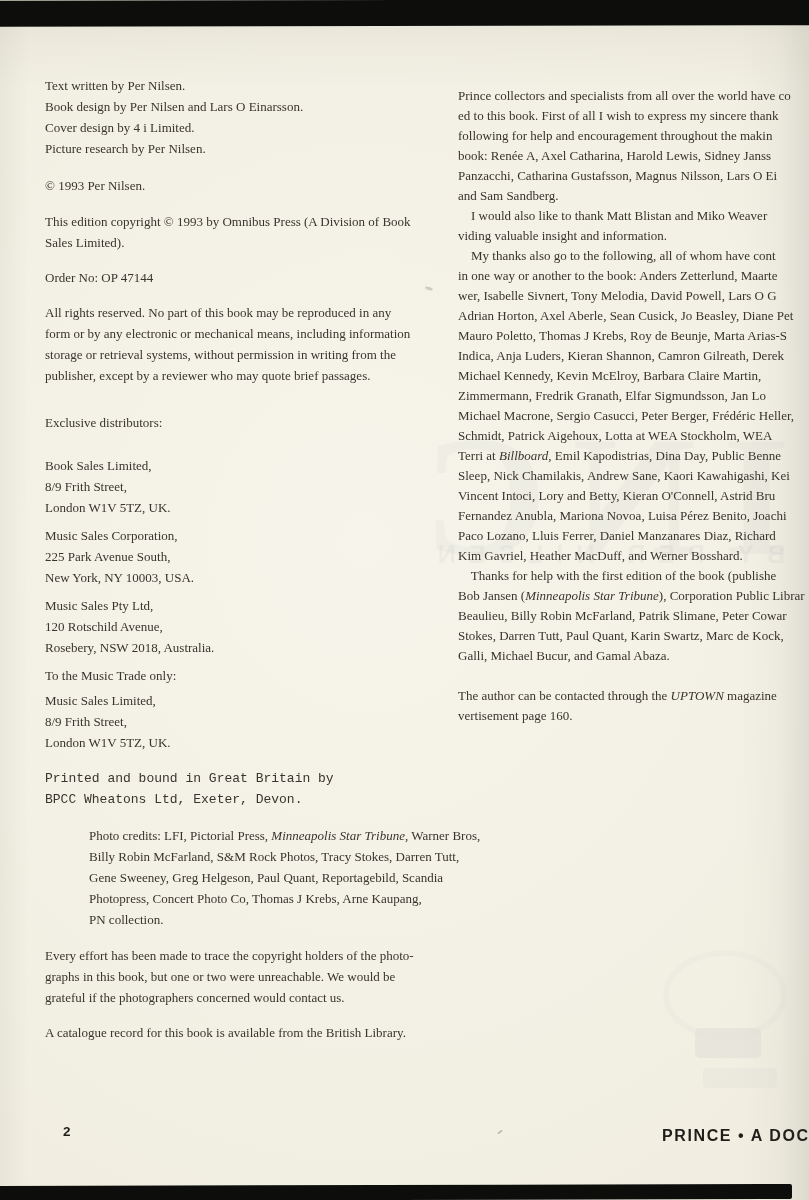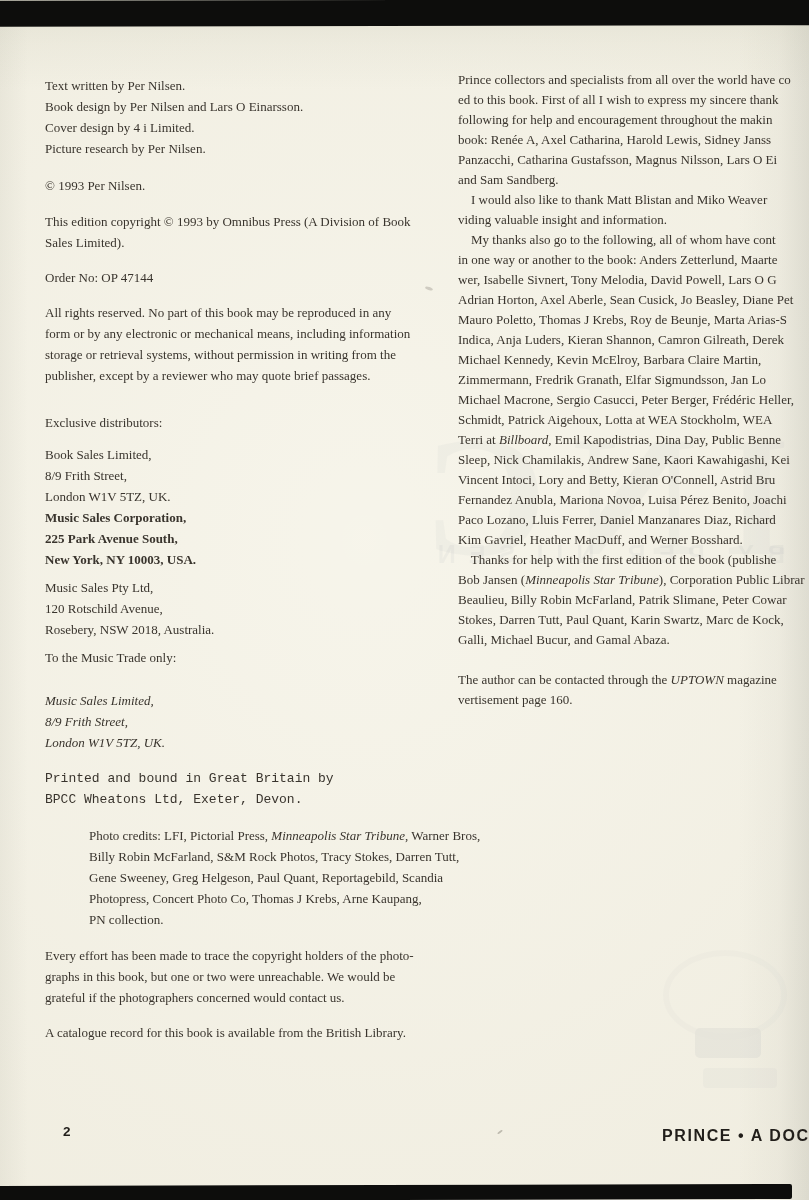--- a/index.html
+++ b/index.html
@@ -16,21 +16,21 @@
       linear-gradient(90deg, rgba(150,150,135,0.10) 0px, rgba(150,150,135,0) 28px),
       linear-gradient(270deg, rgba(140,142,132,0.20) 0px, rgba(140,142,132,0.06) 30px, rgba(140,142,132,0) 70px),
       radial-gradient(120% 90% at 45% 45%, rgba(255,255,250,0.35), rgba(210,205,185,0.12));
   }
   .scan-band{position:absolute;background:#0d0d0c;}
   .scan-band.top{left:-6px;top:0;width:820px;height:26px;border-radius:0 0 3px 3px;transform:rotate(-0.12deg);}
   .scan-band.bottom{left:-4px;top:1185px;width:796px;height:15px;border-radius:2px;transform:rotate(-0.15deg);}
   .col{position:absolute;color:#39342d;font-size:13px;}
   .col .line{white-space:pre;}
   #left-col{left:45px;top:75px;width:400px;line-height:21px;}
-  #right-col{left:458px;top:70px;width:351px;line-height:20px;overflow:hidden;}
+  #right-col{left:458px;top:86px;width:351px;line-height:20px;overflow:hidden;}
   .footer-text{
     position:absolute;font-family:"Liberation Sans","DejaVu Sans",sans-serif;
     font-weight:bold;color:#211e1a;
   }
   #page-number{left:63px;top:1124px;font-size:13.5px;}
   #running-title{left:662px;top:1127px;font-size:16px;letter-spacing:1.6px;white-space:pre;width:172px;overflow:hidden;}
   
   .ghost{position:absolute;pointer-events:none;color:#6f7b8d;}
   #ghost-title-watermark{
     left:150px;top:398px;width:640px;font-size:172px;font-weight:bold;
@@ -80,39 +80,39 @@
     </div>
     <div style="margin-top: 14px;">
       <div class="line"><span>All rights reserved. No part of this book may be reproduced in any</span></div>
       <div class="line"><span>form or by any electronic or mechanical means, including information</span></div>
       <div class="line"><span>storage or retrieval systems, without permission in writing from the</span></div>
       <div class="line"><span>publisher, except by a reviewer who may quote brief passages.</span></div>
     </div>
     <div style="margin-top: 26px;">
       <div class="line"><span>Exclusive distributors:</span></div>
     </div>
-    <div style="margin-top: 11px;">
+    <div style="margin-top: 22px;">
       <div class="line"><span>Book Sales Limited,</span></div>
       <div class="line"><span>8/9 Frith Street,</span></div>
       <div class="line"><span>London W1V 5TZ, UK.</span></div>
     </div>
-    <div style=" font-weight: bold;">
+    <div style="margin-top: 7px;">
       <div class="line"><span>Music Sales Corporation,</span></div>
       <div class="line"><span>225 Park Avenue South,</span></div>
       <div class="line"><span>New York, NY 10003, USA.</span></div>
     </div>
     <div style="margin-top: 7px;">
       <div class="line"><span>Music Sales Pty Ltd,</span></div>
       <div class="line"><span>120 Rotschild Avenue,</span></div>
       <div class="line"><span>Rosebery, NSW 2018, Australia.</span></div>
     </div>
     <div style="margin-top: 7px;">
       <div class="line"><span>To the Music Trade only:</span></div>
     </div>
-    <div style="margin-top: 22px; font-style: italic;">
+    <div style="margin-top: 4px;">
       <div class="line"><span>Music Sales Limited,</span></div>
       <div class="line"><span>8/9 Frith Street,</span></div>
       <div class="line"><span>London W1V 5TZ, UK.</span></div>
     </div>
     <div style="margin-top: 15px; font-family: Liberation Mono, monospace;">
       <div class="line"><span>Printed and bound in Great Britain by</span></div>
       <div class="line"><span>BPCC Wheatons Ltd, Exeter, Devon.</span></div>
     </div>
     <div style="margin-top: 15px; margin-left: 44px;">
       <div class="line"><span>Photo credits: LFI, Pictorial Press, </span><i>Minneapolis Star Tribune</i><span>, Warner Bros,</span></div>

